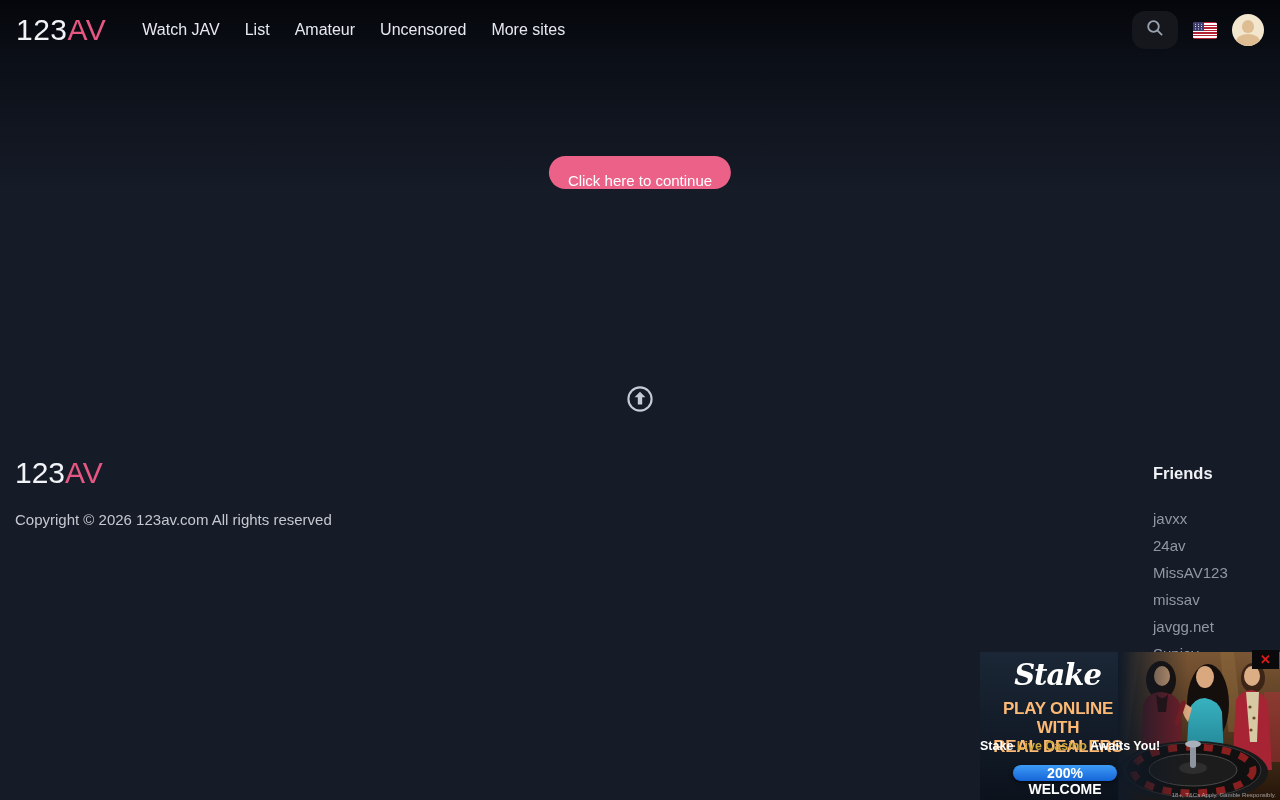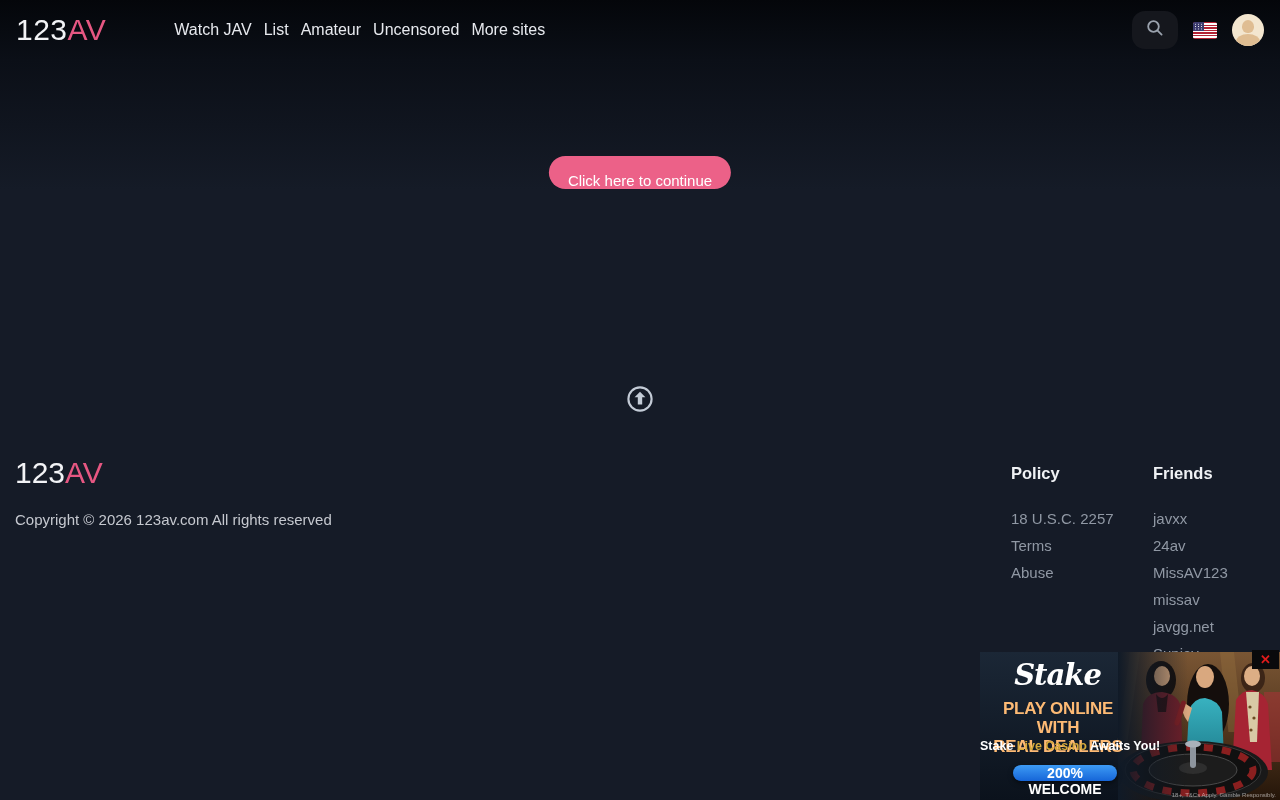--- a/index.html
+++ b/index.html
@@ -7,21 +7,21 @@
   body { font-family:"Liberation Sans", sans-serif; }
   .page {
     position:relative; width:1280px; height:800px; overflow:hidden;
     background:linear-gradient(180deg,#04060a 0%,#0b0f17 60px,#151b27 190px,#151b27 100%);
   }
   
   .navbar { position:absolute; top:0; left:0; right:0; height:60px;
     display:flex; align-items:center; padding:0 16px; }
   .logo { font-size:30px; letter-spacing:.5px; color:#f2f3f6; cursor:pointer; }
   .logo .accent { color:#e65782; }
-  .nav-links { display:flex; gap:12px; margin-left:68px; }
+  .nav-links { display:flex; gap:25px; margin-left:36px; }
   .nav-link { color:#e7e9ee; font-size:16px; font-weight:500; cursor:pointer; white-space:nowrap; }
   .nav-right { margin-left:auto; display:flex; align-items:center; gap:15px; }
   .search-pill { width:46px; height:38px; border-radius:13px; background:#15171d;
     display:flex; align-items:center; justify-content:center; cursor:pointer; }
   .flag { width:24px; height:17px; border-radius:2px; overflow:hidden; position:relative; cursor:pointer;
     background:repeating-linear-gradient(180deg,#b22234 0 1.31px,#ffffff 1.31px 2.62px); }
   .flag::before { content:""; position:absolute; top:0; left:0; width:11px; height:9px;
     background:#3c3b6e; }
   .flag::after { content:""; position:absolute; top:1px; left:1px; width:9px; height:7px;
     background-image:radial-gradient(circle,#fff 34%,transparent 36%);
@@ -104,26 +104,20 @@
       <svg width="28" height="28" viewBox="0 0 28 28">
         <circle cx="14" cy="14" r="11.6" fill="none" stroke="#c3cbd6" stroke-width="2.1"></circle>
         <path d="M14 6.8 L19.4 12.2 L16.2 12.2 L16.2 19.6 L11.8 19.6 L11.8 12.2 L8.6 12.2 Z" fill="#c3cbd6"></path>
       </svg>
     </span>
   </div>
 
   <div class="footer-logo"><span>123</span><span class="accent">AV</span></div>
   <div class="copyright">Copyright © 2026 123av.com All rights reserved</div>
 
-  <div class="f-col c1">
-    <h4>Policy</h4>
-    <div class="f-link">18 U.S.C. 2257</div>
-    <div class="f-link">Terms</div>
-    <div class="f-link">Abuse</div>
-  </div>
   <div class="f-col c2">
     <h4>Friends</h4>
     <div class="f-link">javxx</div>
     <div class="f-link">24av</div>
     <div class="f-link">MissAV123</div>
     <div class="f-link">missav</div>
     <div class="f-link">javgg.net</div>
     <div class="f-link">Supjav</div>
   </div>
 

